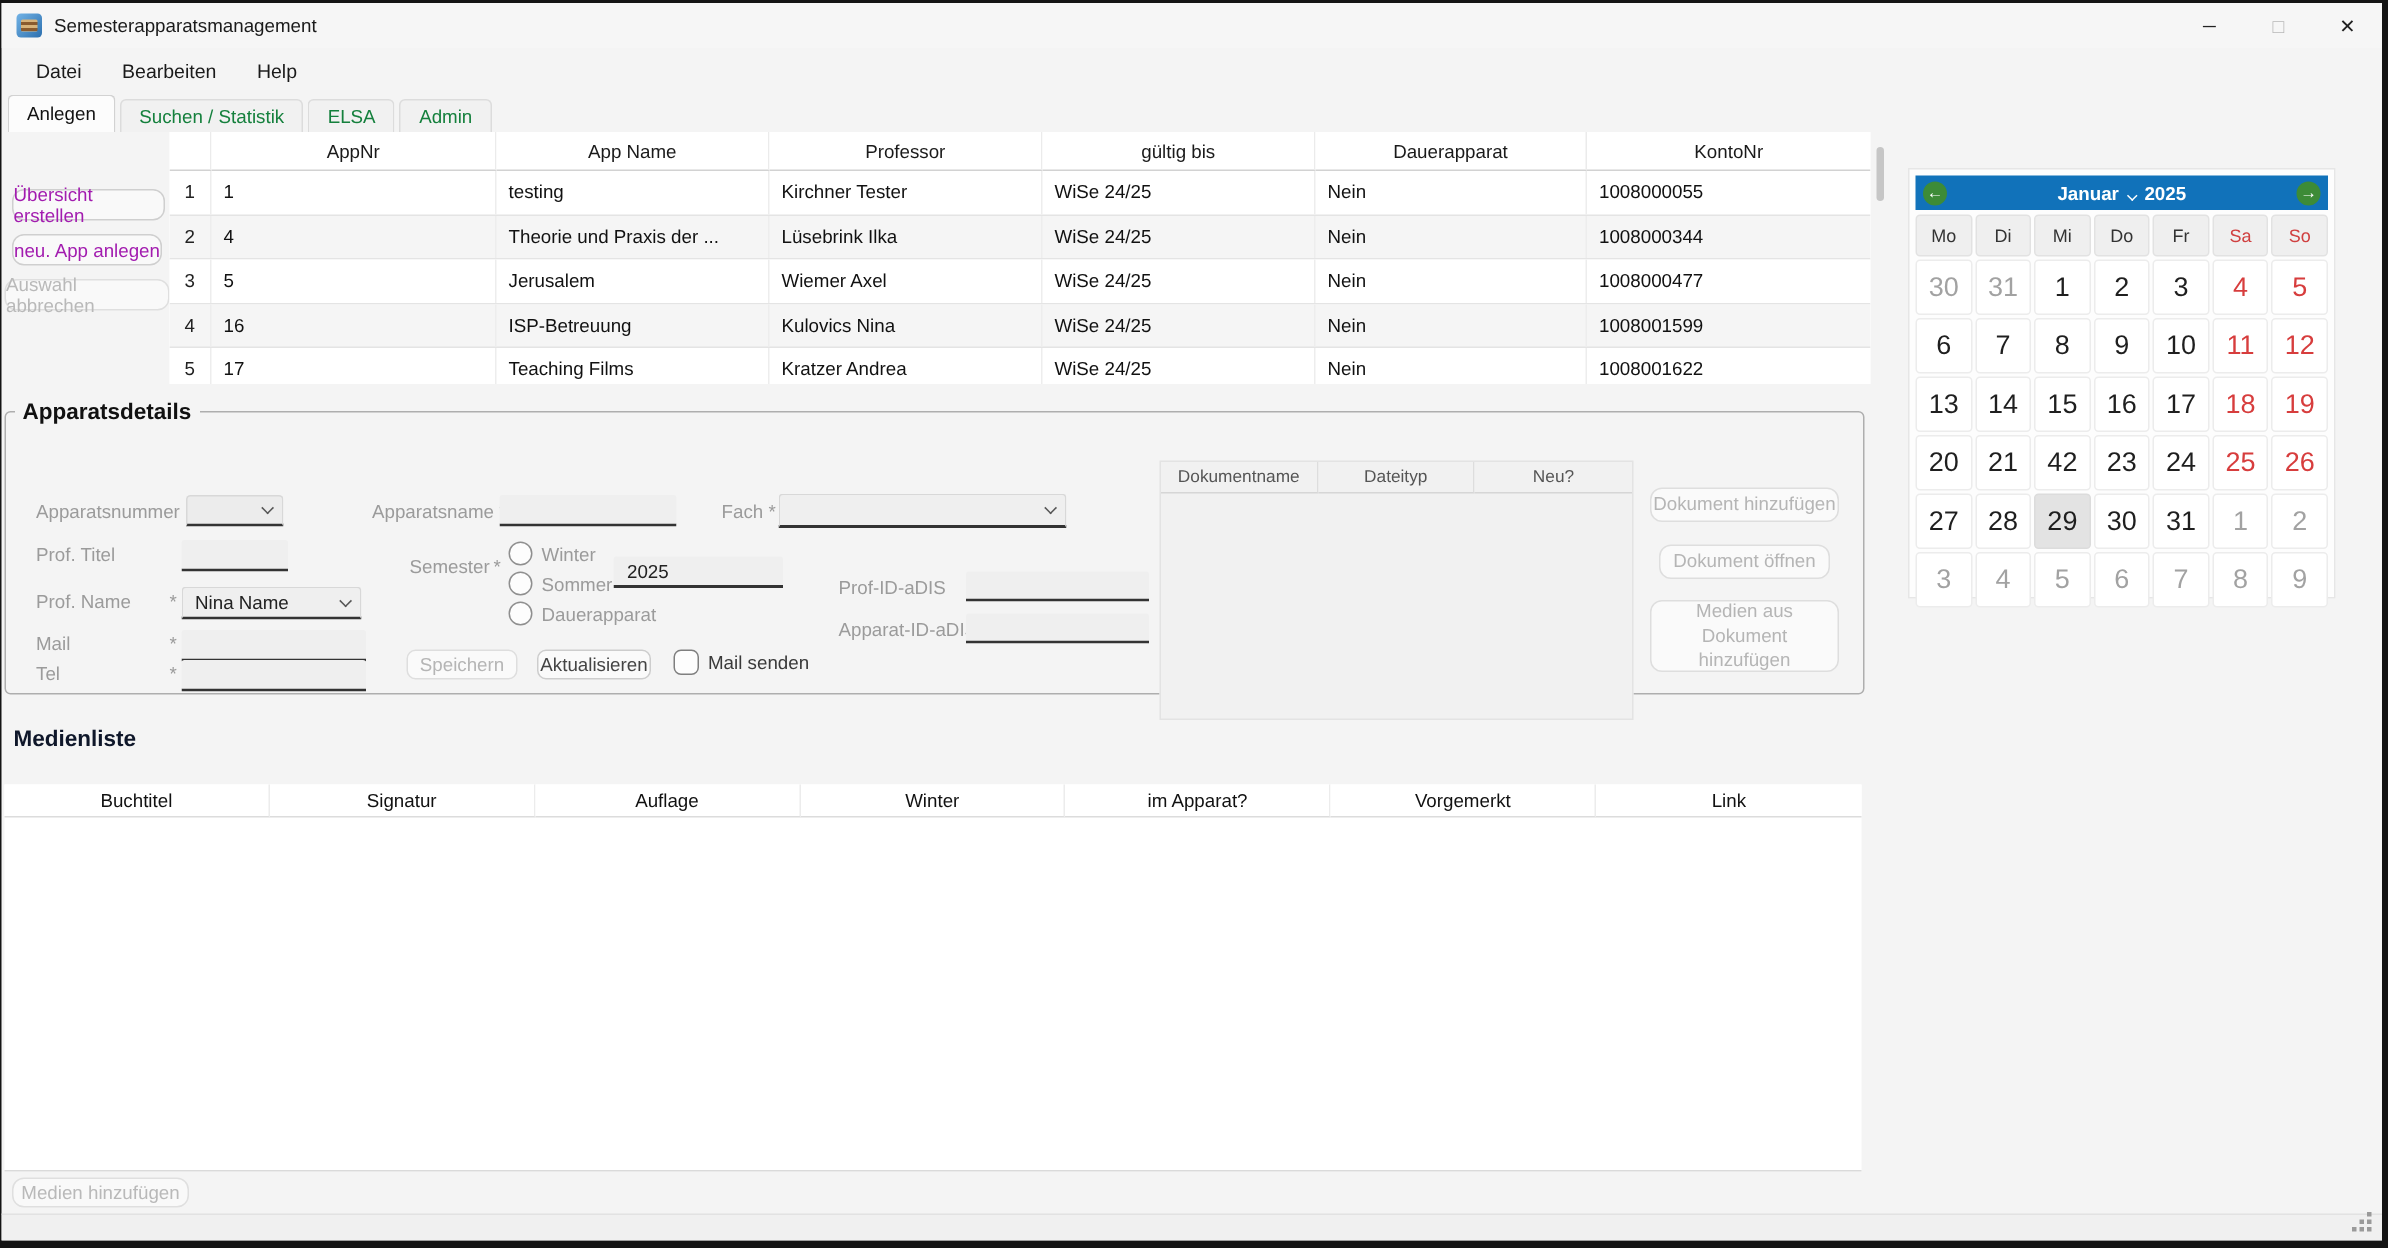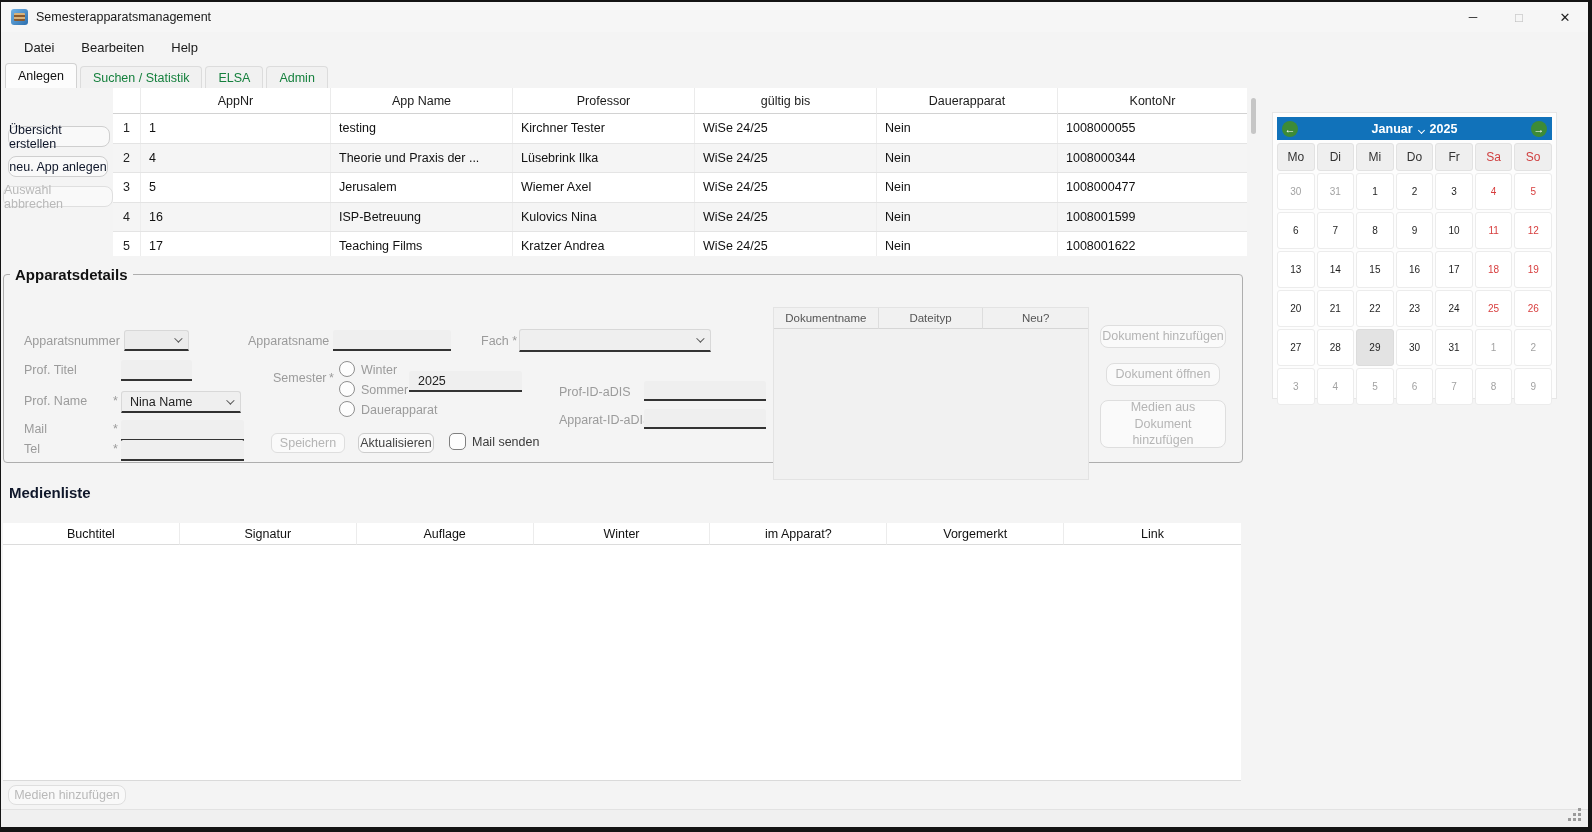--- a/index.html
+++ b/index.html
@@ -20,21 +20,21 @@
   
   .menubar{position:absolute;left:0;top:32px;right:0;height:26px;display:flex;align-items:center;padding-left:23px;gap:27px}
   .menu-item{font-size:13px;color:#1a1a1a;padding:2px 0}
 
   
   .tabbar{position:absolute;left:4px;top:61px;right:0;height:25px;display:flex;align-items:flex-end;gap:3px}
   .tab{height:22px;padding:0 12px;display:flex;align-items:center;font-size:12.5px;color:#15803d;background:#f1f1f1;border:1px solid #dcdcdc;border-bottom:none;border-radius:4px 4px 0 0}
   .tab.active{height:25px;background:#fcfcfc;color:#111;border-color:#d2d2d2;z-index:2}
 
   
-  .sbtn{position:absolute;height:21px;border:1px solid #cfcfcf;border-radius:8px;background:#f9f9f9;display:flex;align-items:center;justify-content:center;font-size:12.5px;color:#0f172a}
+  .sbtn{position:absolute;height:21px;border:1px solid #cfcfcf;border-radius:8px;background:#f9f9f9;display:flex;align-items:center;justify-content:center;font-size:12.5px;color:#a21caf}
   .sbtn.dis{color:#b9b9b9;border-color:#dfdfdf}
 
   
   .apps-table{position:absolute;left:112px;top:86px;width:1134px;height:168px;background:#fff;overflow:hidden}
   .apps-grid{display:grid;grid-template-columns:28px 190px 182px 182px 182px 181px 1fr}
   .apps-header{height:26px}
   .ahc{display:flex;align-items:center;justify-content:center;font-size:12.5px;color:#1a1a1a;background:#fff;border-right:1px solid #ebebeb;border-bottom:1px solid #d2d2d2}
   .ahc:last-child{border-right:none}
   .trow{height:29.5px;background:#fff;border-bottom:1px solid #e4e4e4}
   .trow.even{background:#f5f5f5}
@@ -80,21 +80,21 @@
 
   
   .calendar{position:absolute;left:1271px;top:110px;width:285px;height:287px;background:#fdfdfd;border:1px solid #e6e6e6;padding:4px}
   .cal-header{height:23px;background:#1172ba;display:flex;align-items:center;padding:0 5px;margin-bottom:3px}
   .cal-nav{width:16px;height:16px;border-radius:50%;background:#3d8b37;color:#fff;display:flex;align-items:center;justify-content:center;font-size:11px;font-weight:bold}
   .cal-title{flex:1;display:flex;align-items:center;justify-content:center;gap:6px;color:#fff;font-weight:bold;font-size:12.5px}
   .cal-title .chev-w{width:5px;height:5px;border-right:1.4px solid #fff;border-bottom:1.4px solid #fff;transform:rotate(45deg);margin-top:4px}
   .cal-grid{display:grid;grid-template-columns:repeat(7,1fr);grid-template-rows:28px repeat(6,37px);gap:2px}
   .cday{background:#efefef;border:1px solid #e2e2e2;border-radius:3px;display:flex;align-items:center;justify-content:center;font-size:12px;color:#333}
   .cday.we{color:#d04040}
-  .cdate{background:#fff;border:1px solid #ececec;border-radius:3px;display:flex;align-items:center;justify-content:center;font-size:10px;color:#1f1f1f}
+  .cdate{background:#fff;border:1px solid #ececec;border-radius:3px;display:flex;align-items:center;justify-content:center;font-size:18px;color:#1f1f1f}
   .cdate.mut{color:#a2a2a2}
   .cdate.we{color:#d73d3d}
   .cdate.today{background:#e3e3e3;border-color:#dcdcdc}
 </style>
 </head>
 <body>
 
 <div class="window">
 
   <div class="titlebar">
@@ -306,21 +306,21 @@
         <div class="cdate we">12</div>
         <div class="cdate">13</div>
         <div class="cdate">14</div>
         <div class="cdate">15</div>
         <div class="cdate">16</div>
         <div class="cdate">17</div>
         <div class="cdate we">18</div>
         <div class="cdate we">19</div>
         <div class="cdate">20</div>
         <div class="cdate">21</div>
-        <div class="cdate">22</div>
+        <div class="cdate">42</div>
         <div class="cdate">23</div>
         <div class="cdate">24</div>
         <div class="cdate we">25</div>
         <div class="cdate we">26</div>
         <div class="cdate">27</div>
         <div class="cdate">28</div>
         <div class="cdate today">29</div>
         <div class="cdate">30</div>
         <div class="cdate">31</div>
         <div class="cdate mut">1</div>

